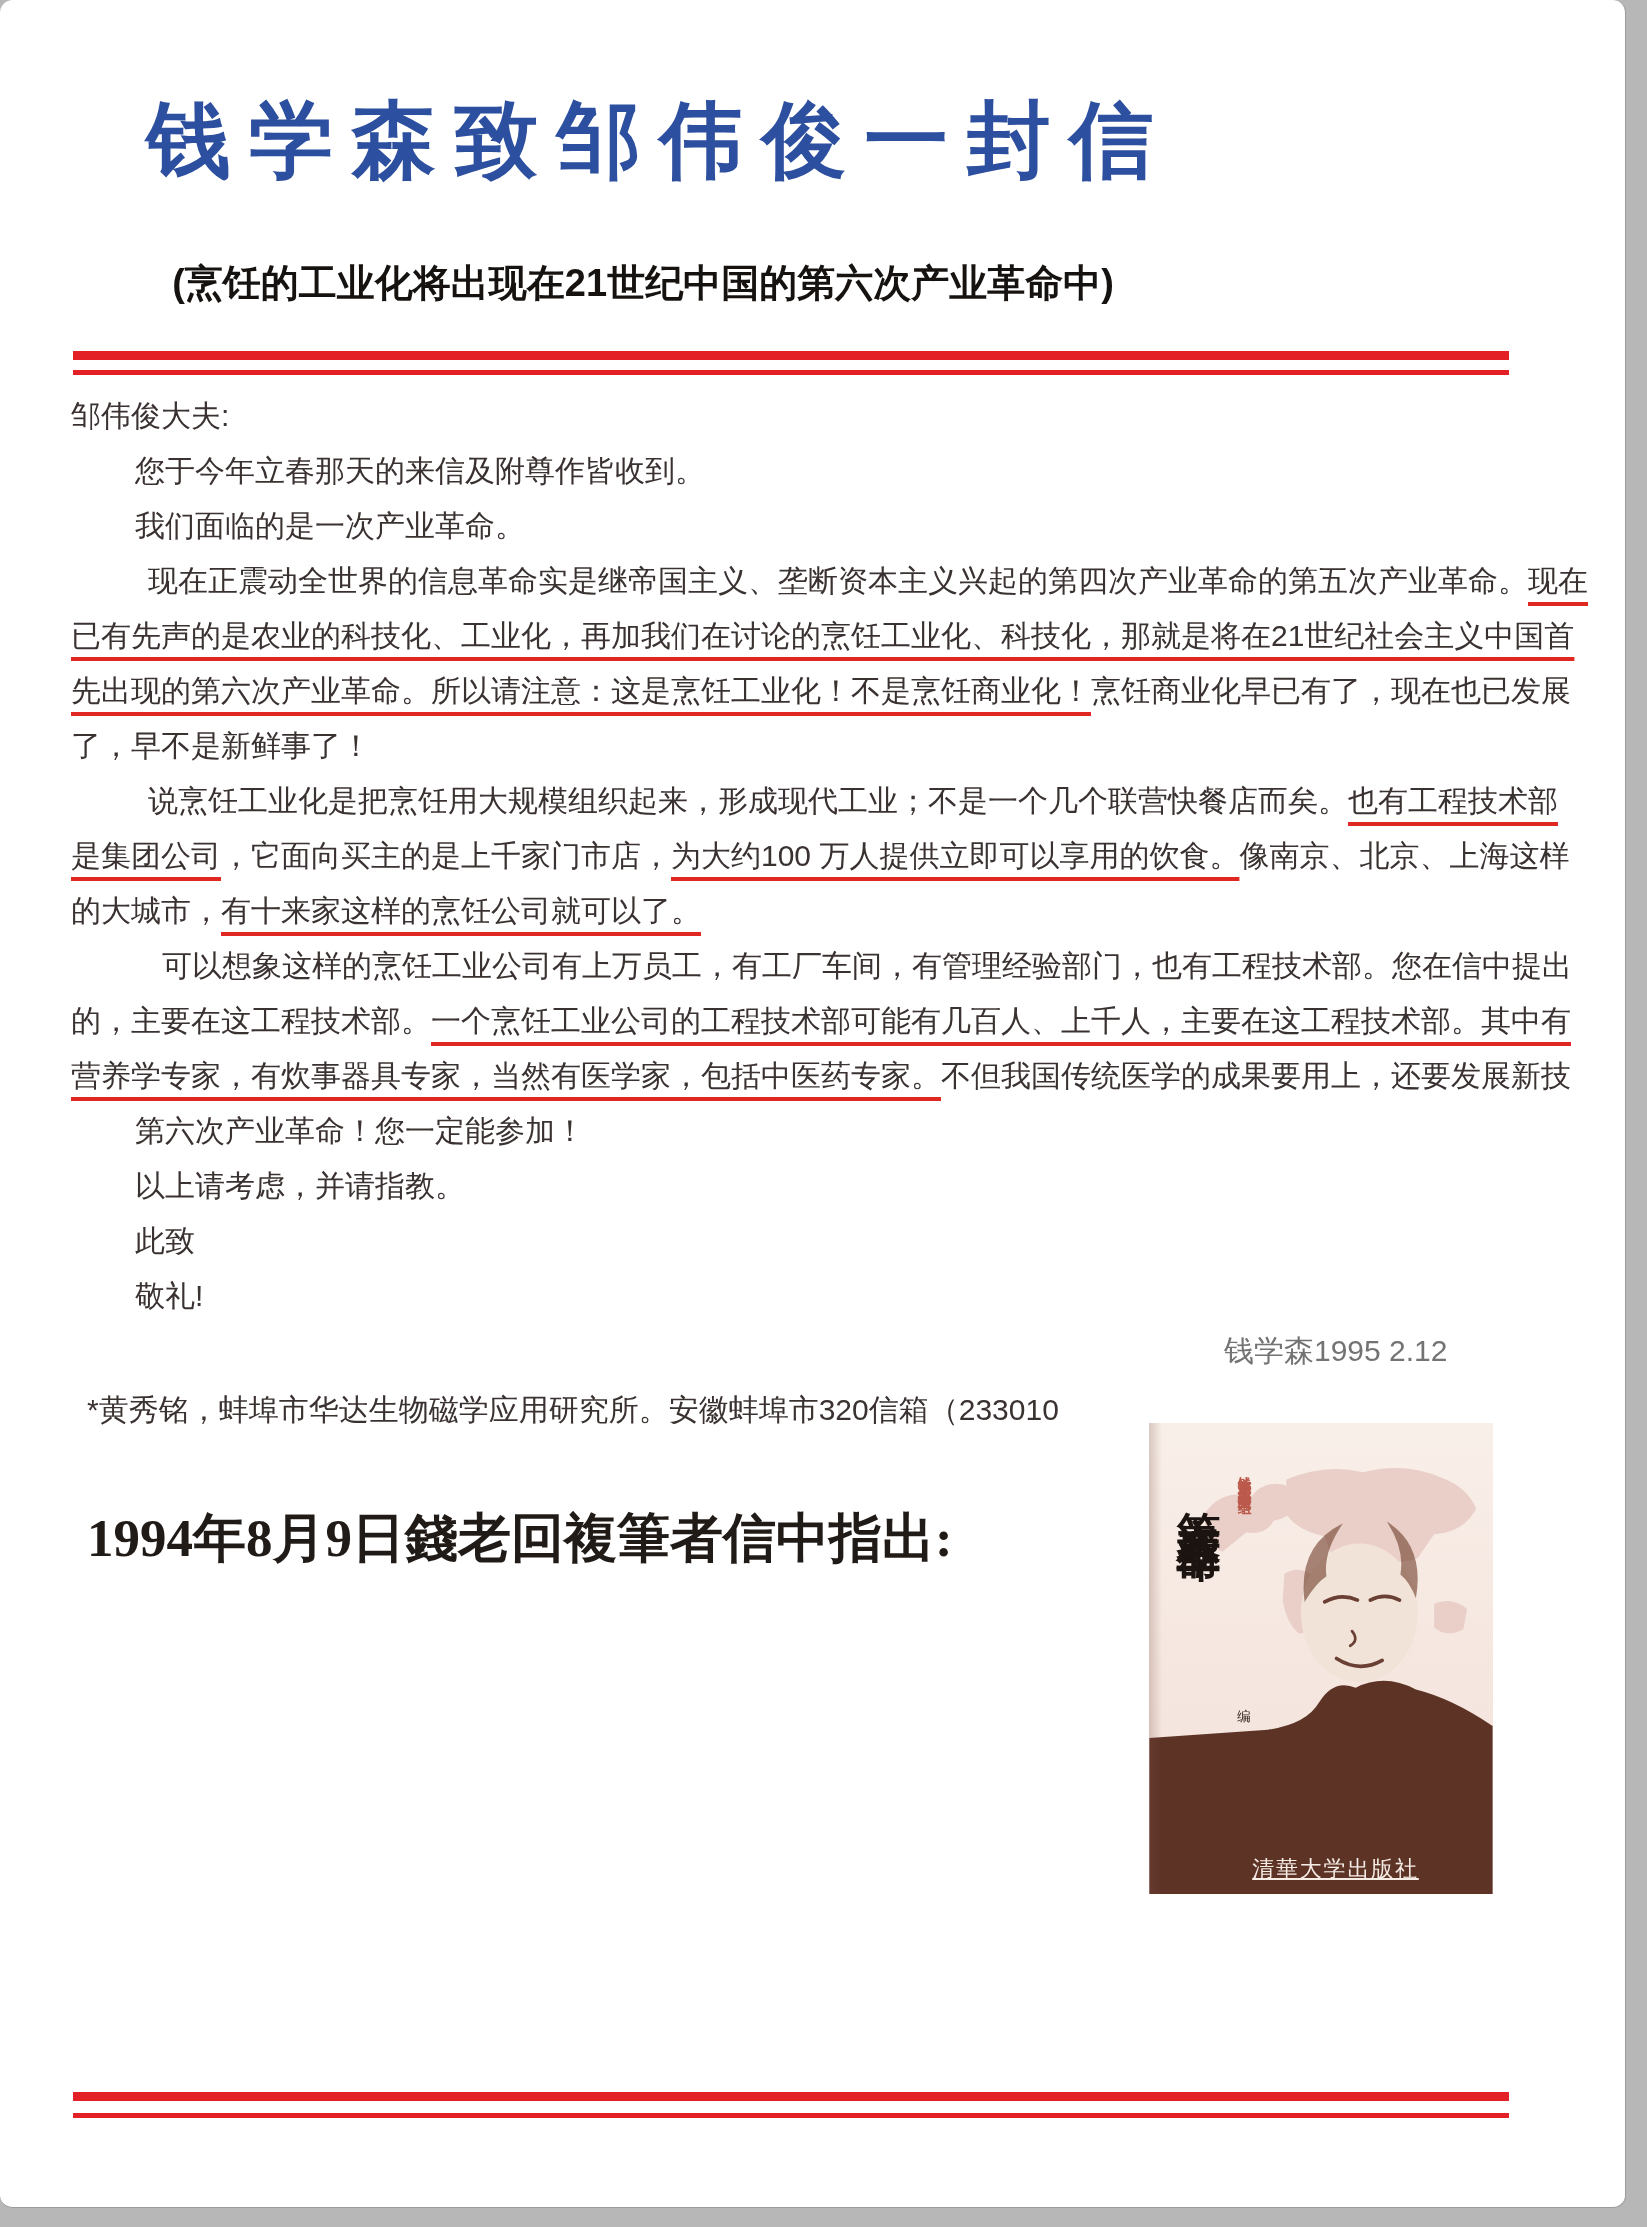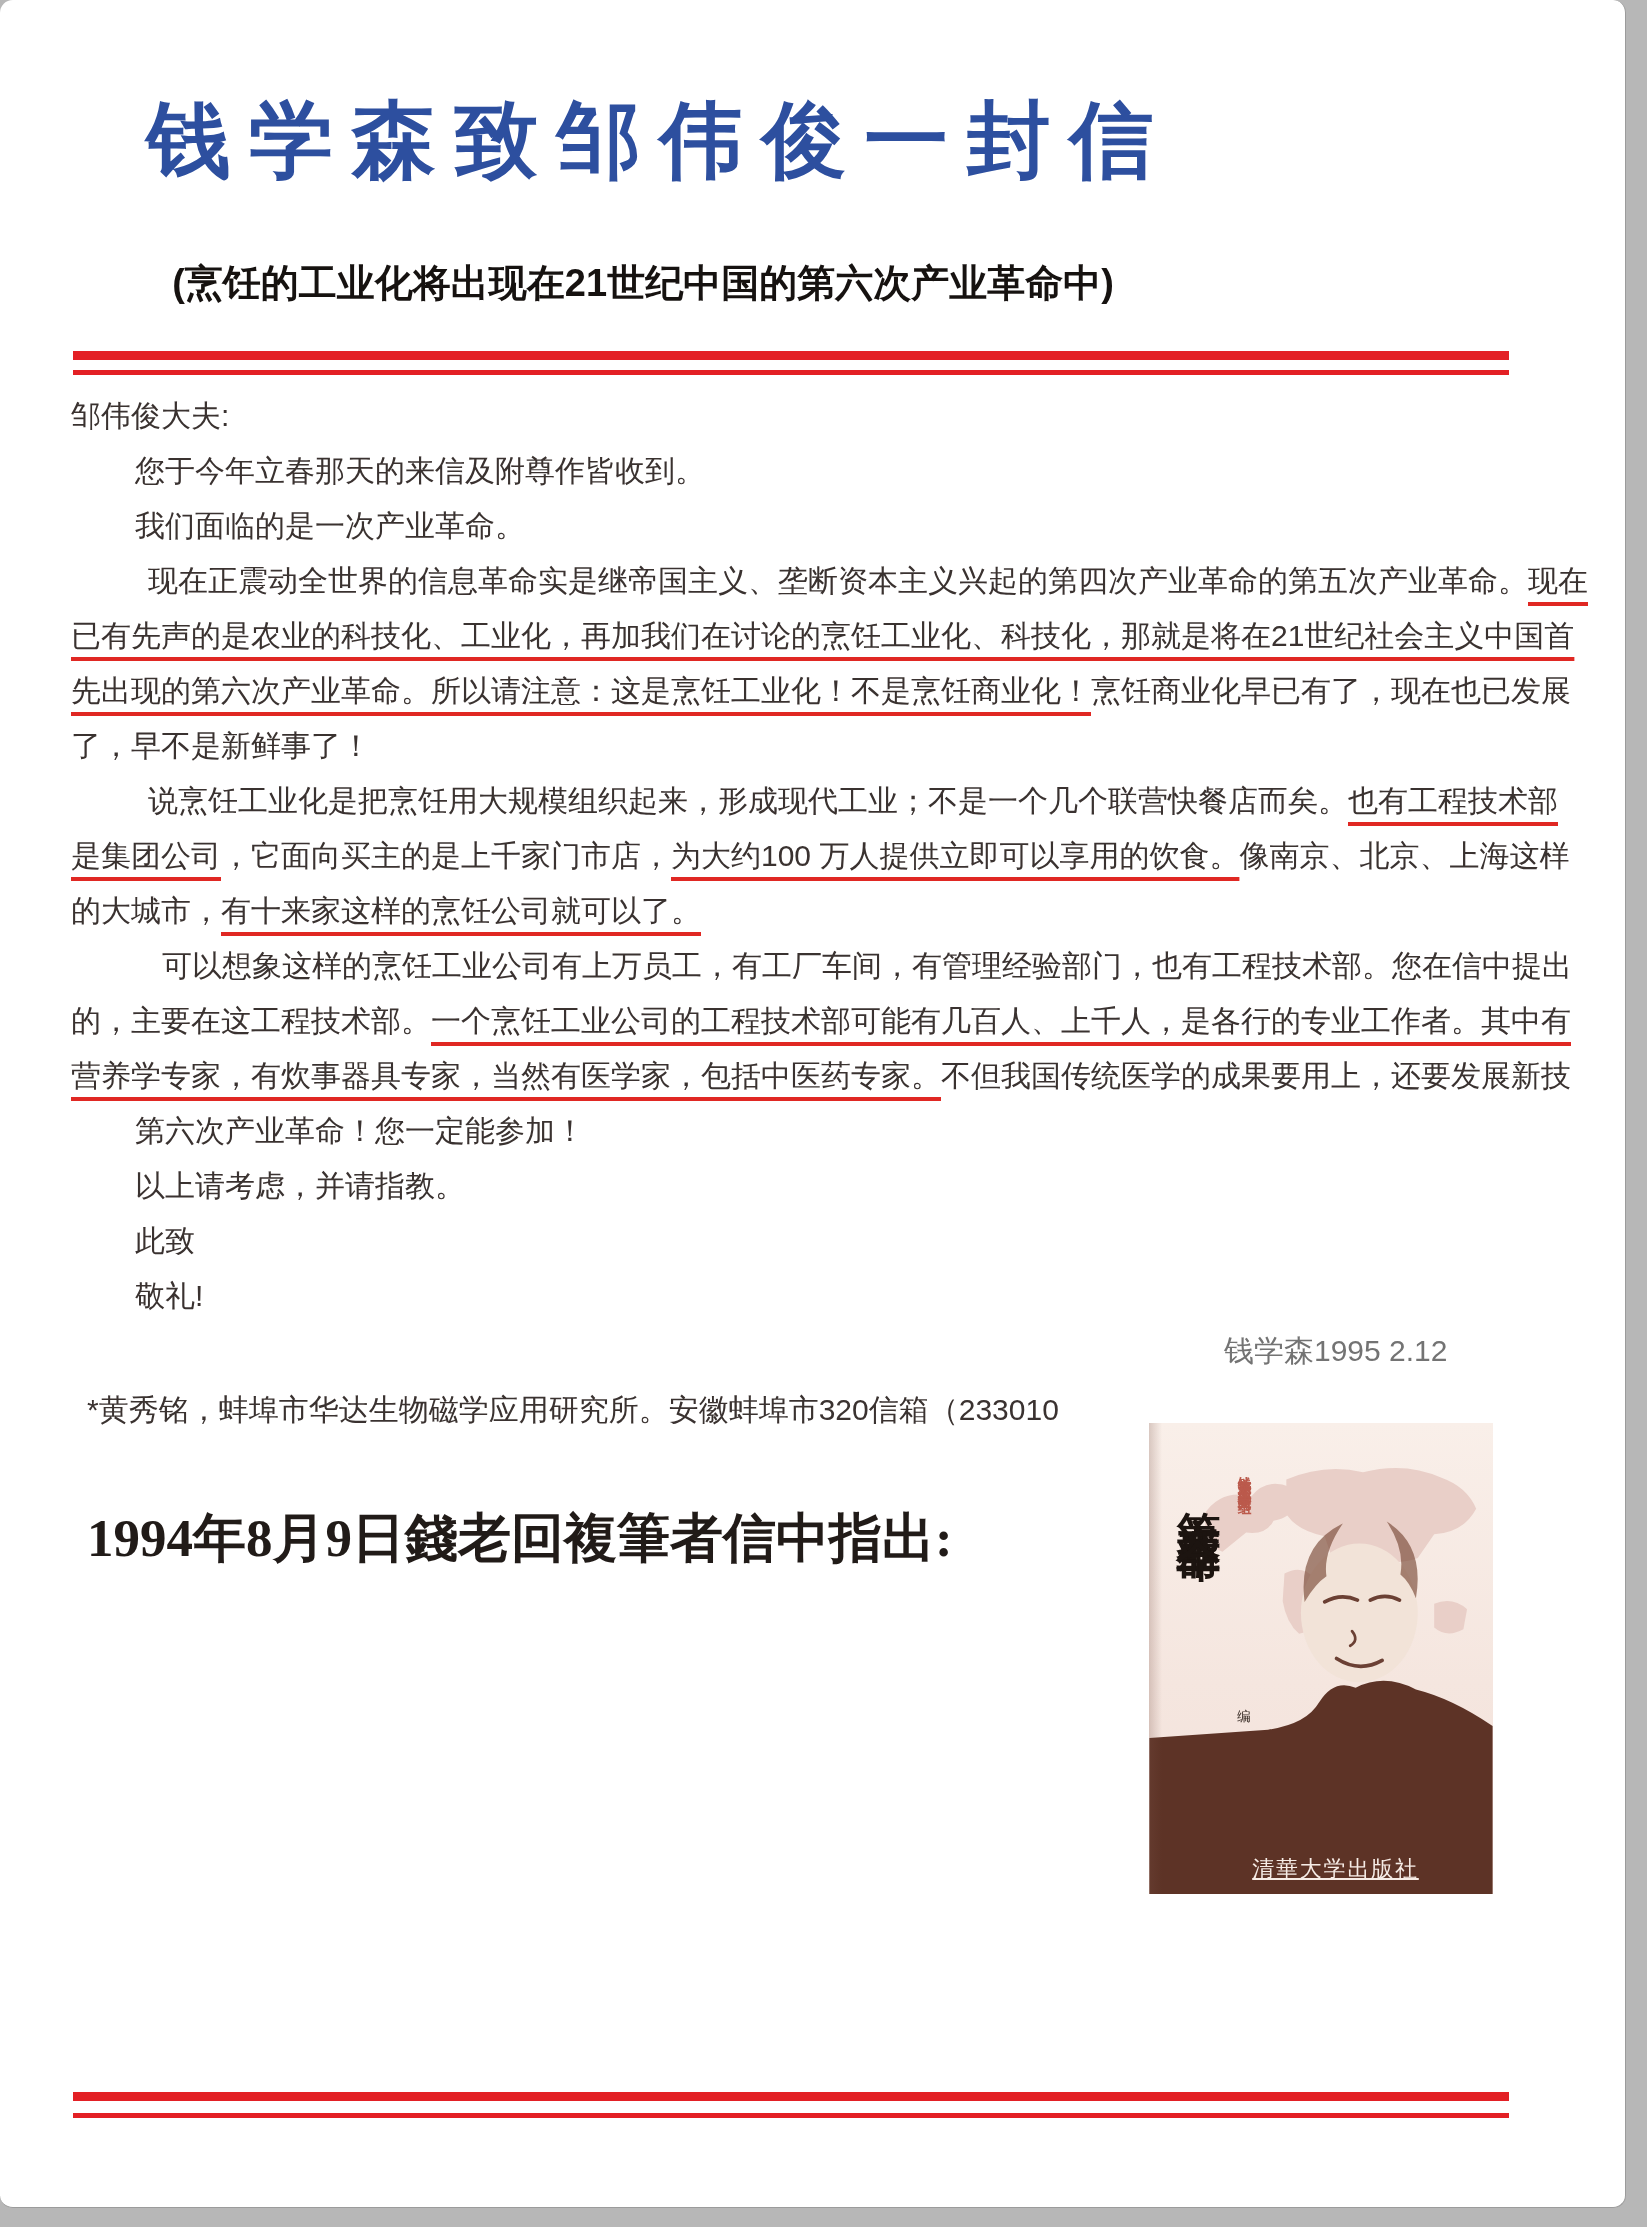--- a/index.html
+++ b/index.html
@@ -78,21 +78,21 @@
     <div class="line ind2"><span>您于今年立春那天的来信及附尊作皆收到。</span></div>
         <div class="line ind2"><span>我们面临的是一次产业革命。</span></div>
         <div class="line ind3"><span>现在正震动全世界的信息革命实是继帝国主义、垄断资本主义兴起的第四次产业革命的第五次产业革命。</span><span class="ul">现在</span></div>
         <div class="line"><span class="ul">已有先声的是农业的科技化、工业化，再加我们在讨论的烹饪工业化、科技化，那就是将在21世纪社会主义中国首</span></div>
         <div class="line"><span class="ul">先出现的第六次产业革命。所以请注意：这是烹饪工业化！不是烹饪商业化！</span><span>烹饪商业化早已有了，现在也已发展</span></div>
         <div class="line"><span>了，早不是新鲜事了！</span></div>
         <div class="line ind3"><span>说烹饪工业化是把烹饪用大规模组织起来，形成现代工业；不是一个几个联营快餐店而矣。</span><span class="ul">也有工程技术部</span></div>
         <div class="line"><span class="ul">是集团公司</span><span>，它面向买主的是上千家门市店，</span><span class="ul">为大约100 万人提供立即可以享用的饮食。</span><span>像南京、北京、上海这样</span></div>
         <div class="line"><span>的大城市，</span><span class="ul">有十来家这样的烹饪公司就可以了。</span></div>
         <div class="line ind4"><span>可以想象这样的烹饪工业公司有上万员工，有工厂车间，有管理经验部门，也有工程技术部。您在信中提出</span></div>
-        <div class="line"><span>的，主要在这工程技术部。</span><span class="ul">一个烹饪工业公司的工程技术部可能有几百人、上千人，是各行的专业工作者。其中有</span></div>
+        <div class="line"><span>的，主要在这工程技术部。</span><span class="ul">一个烹饪工业公司的工程技术部可能有几百人、上千人，主要在这工程技术部。其中有</span></div>
         <div class="line"><span class="ul">营养学专家，有炊事器具专家，当然有医学家，包括中医药专家。</span><span>不但我国传统医学的成果要用上，还要发展新技</span></div>
         <div class="line ind2"><span>第六次产业革命！您一定能参加！</span></div>
         <div class="line ind2"><span>以上请考虑，并请指教。</span></div>
         <div class="line ind2"><span>此致</span></div>
         <div class="line ind2"><span>敬礼!</span></div>
       </div>
 
     <div class="signature">钱学森1995  2.12</div>
     <div class="footnote">*黄秀铭，蚌埠市华达生物磁学应用研究所。安徽蚌埠市320信箱（233010</div>
 

